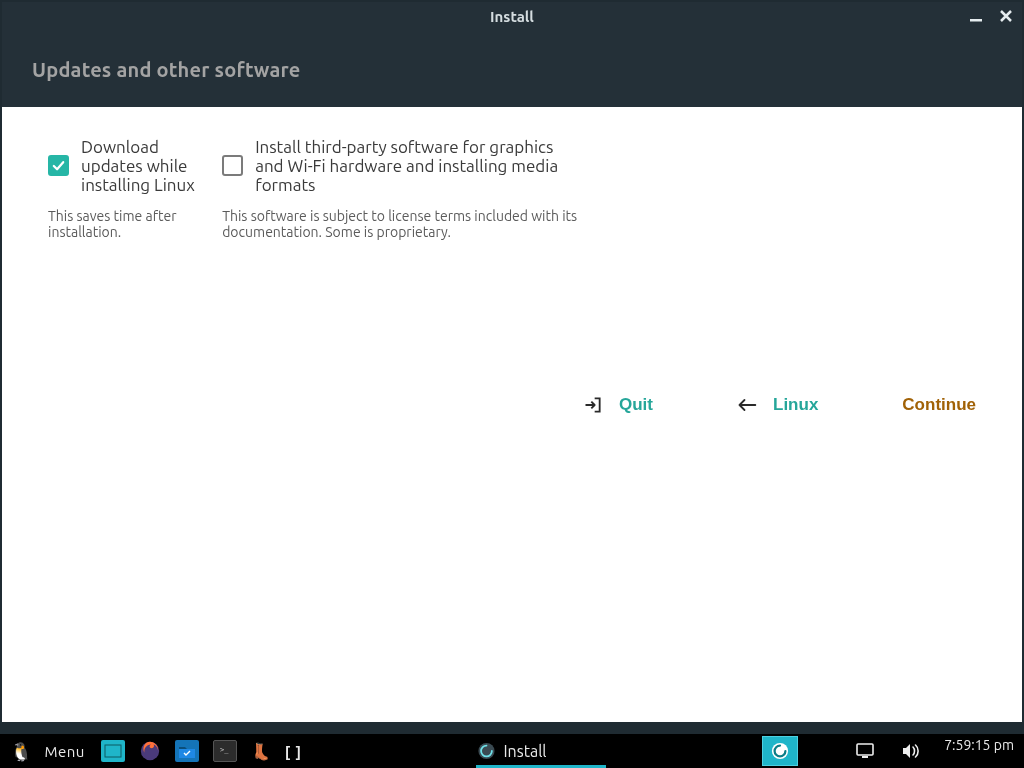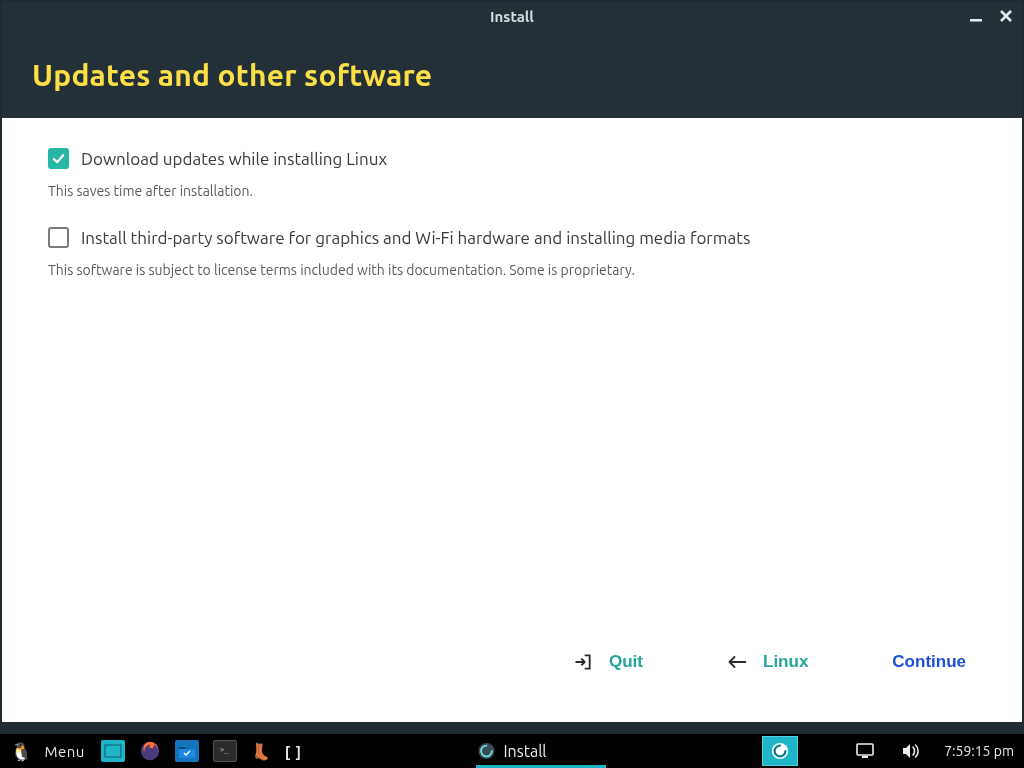--- a/index.html
+++ b/index.html
@@ -48,31 +48,31 @@
       color: #e6edf0;
       cursor: pointer;
       font-size: 18px;
       font-weight: bold;
     }
     .header {
       padding: 28px 30px 26px 30px;
       background: #243038;
     }
     .header h1 {
-      color: #fde047;
-      font-size: 30px;
+      color: #a3a3a3;
+      font-size: 20px;
       font-weight: 600;
       letter-spacing: 0.2px;
     }
     .content {
       flex: 1;
       background: #fff;
       padding: 30px 46px 20px 46px;
       display: flex;
-      flex-direction: column;
+      flex-direction: row;
     }
     .option {
       margin-bottom: 28px;
     }
     .option-row {
       display: flex;
       align-items: center;
       gap: 12px;
       cursor: pointer;
     }
@@ -114,21 +114,21 @@
       display: flex;
       align-items: center;
       gap: 16px;
       color: #26a69a;
       font-size: 17px;
       font-weight: 700;
       cursor: pointer;
       background: none;
       border: none;
     }
-    .nav-btn.continue { color: #1d4ed8; margin-right: 10px; }
+    .nav-btn.continue { color: #a16207; }
     .taskbar {
       position: absolute;
       left: 0; bottom: 0;
       width: 1024px; height: 34px;
       background: #000;
       display: flex;
       align-items: center;
       color: #e9e9e9;
       font-size: 15px;
     }
@@ -167,21 +167,21 @@
     .task-running-under {
       position: absolute;
       left: 476px;
       bottom: 0;
       width: 130px;
       height: 3px;
       background: #1fb5c9;
     }
     .tb-right {
       margin-left: auto;
-      display: flex; align-items: center; gap: 20px;
+      display: flex; gap: 20px;
       padding-right: 10px;
     }
     .clock { font-variant-numeric: tabular-nums; font-size: 14px; }
     svg { display: block; }
   </style>
 </head>
 <body>
 
 <div class="window">
   <div class="titlebar">

